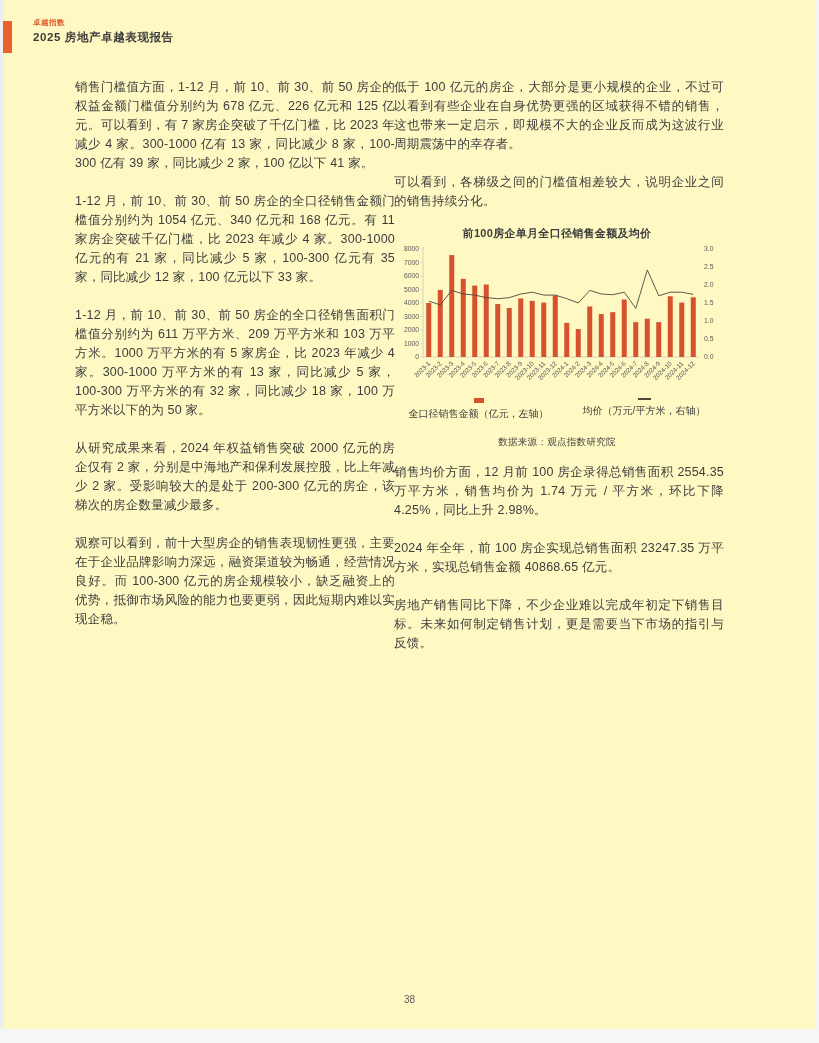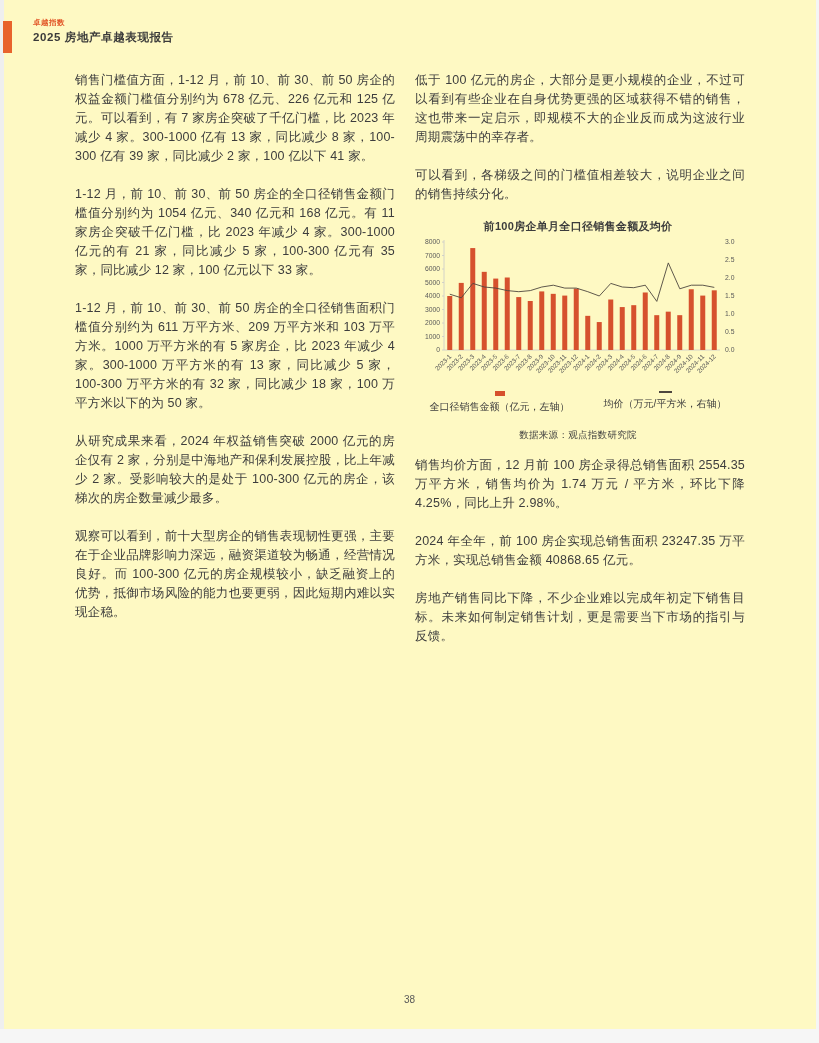--- a/index.html
+++ b/index.html
@@ -17,23 +17,23 @@
   .edge-bottom{position:absolute;left:0;bottom:0;width:100%;height:14px;background:#f6f6f6;}
 
   .header{position:absolute;left:0;top:18px;}
   .header-bar{position:absolute;left:3px;top:3px;width:9px;height:32px;background:#e8632c;}
   .header-text{position:absolute;left:33px;top:0;white-space:nowrap;}
   .header-eyebrow{font-size:7.5px;font-weight:bold;color:#e2592b;letter-spacing:0.5px;}
   .header-title{font-size:11.5px;font-weight:bold;color:#3a3a3a;letter-spacing:0.6px;margin-top:2px;}
 
   .col{position:absolute;top:66px;}
   .col-left{left:75px;width:320px;}
-  .col-right{left:415px;width:330px;}
+  .col-right{left:394px;width:330px;}
   .col p{
-    margin:5px 0 19px 0;
+    margin:12px 0 19px 0;
     font-size:12.5px;line-height:19px;color:#3d3d3d;
     text-align:justify;letter-spacing:0.2px;
   }
 
   .chart-block{margin:-4px 0 14px -8px;width:342px;}
   .chart-title{font-size:11px;font-weight:bold;color:#3c3c3c;text-align:center;margin-bottom:2px;letter-spacing:0.3px;}
   .chart-legend{display:flex;justify-content:center;gap:34px;margin-top:1px;font-size:10px;color:#3d3d3d;}
   .legend-item{display:flex;align-items:center;gap:4px;white-space:nowrap;flex-direction:column;}
   .legend-swatch-bar{display:inline-block;width:10px;height:5px;background:#d6512d;}
   .legend-swatch-line{display:inline-block;width:13px;height:2px;background:#4d463e;}
@@ -57,21 +57,21 @@
     <div class="header-text">
       <div class="header-eyebrow">卓越指数</div>
       <div class="header-title">2025 房地产卓越表现报告</div>
     </div>
   </div>
 
   <div class="col col-left">
     <p>销售门槛值方面，1-12 月，前 10、前 30、前 50 房企的权益金额门槛值分别约为 678 亿元、226 亿元和 125 亿元。可以看到，有 7 家房企突破了千亿门槛，比 2023 年减少 4 家。300-1000 亿有 13 家，同比减少 8 家，100-300 亿有 39 家，同比减少 2 家，100 亿以下 41 家。</p>
     <p>1-12 月，前 10、前 30、前 50 房企的全口径销售金额门槛值分别约为 1054 亿元、340 亿元和 168 亿元。有 11 家房企突破千亿门槛，比 2023 年减少 4 家。300-1000 亿元的有 21 家，同比减少 5 家，100-300 亿元有 35 家，同比减少 12 家，100 亿元以下 33 家。</p>
     <p>1-12 月，前 10、前 30、前 50 房企的全口径销售面积门槛值分别约为 611 万平方米、209 万平方米和 103 万平方米。1000 万平方米的有 5 家房企，比 2023 年减少 4 家。300-1000 万平方米的有 13 家，同比减少 5 家，100-300 万平方米的有 32 家，同比减少 18 家，100 万平方米以下的为 50 家。</p>
-    <p>从研究成果来看，2024 年权益销售突破 2000 亿元的房企仅有 2 家，分别是中海地产和保利发展控股，比上年减少 2 家。受影响较大的是处于 100-300 亿元的房企，该梯次的房企数量减少最多。</p>
+    <p>从研究成果来看，2024 年权益销售突破 2000 亿元的房企仅有 2 家，分别是中海地产和保利发展控股，比上年减少 2 家。受影响较大的是处于 200-300 亿元的房企，该梯次的房企数量减少最多。</p>
     <p>观察可以看到，前十大型房企的销售表现韧性更强，主要在于企业品牌影响力深远，融资渠道较为畅通，经营情况良好。而 100-300 亿元的房企规模较小，缺乏融资上的优势，抵御市场风险的能力也要更弱，因此短期内难以实现企稳。</p>
   </div>
 
   <div class="col col-right">
     <p>低于 100 亿元的房企，大部分是更小规模的企业，不过可以看到有些企业在自身优势更强的区域获得不错的销售，这也带来一定启示，即规模不大的企业反而成为这波行业周期震荡中的幸存者。</p>
     <p>可以看到，各梯级之间的门槛值相差较大，说明企业之间的销售持续分化。</p>
 
     <div class="chart-block">
       <div class="chart-title">前100房企单月全口径销售金额及均价</div>
       <svg id="chart-svg" width="342" height="150" viewBox="0 0 342 150">

